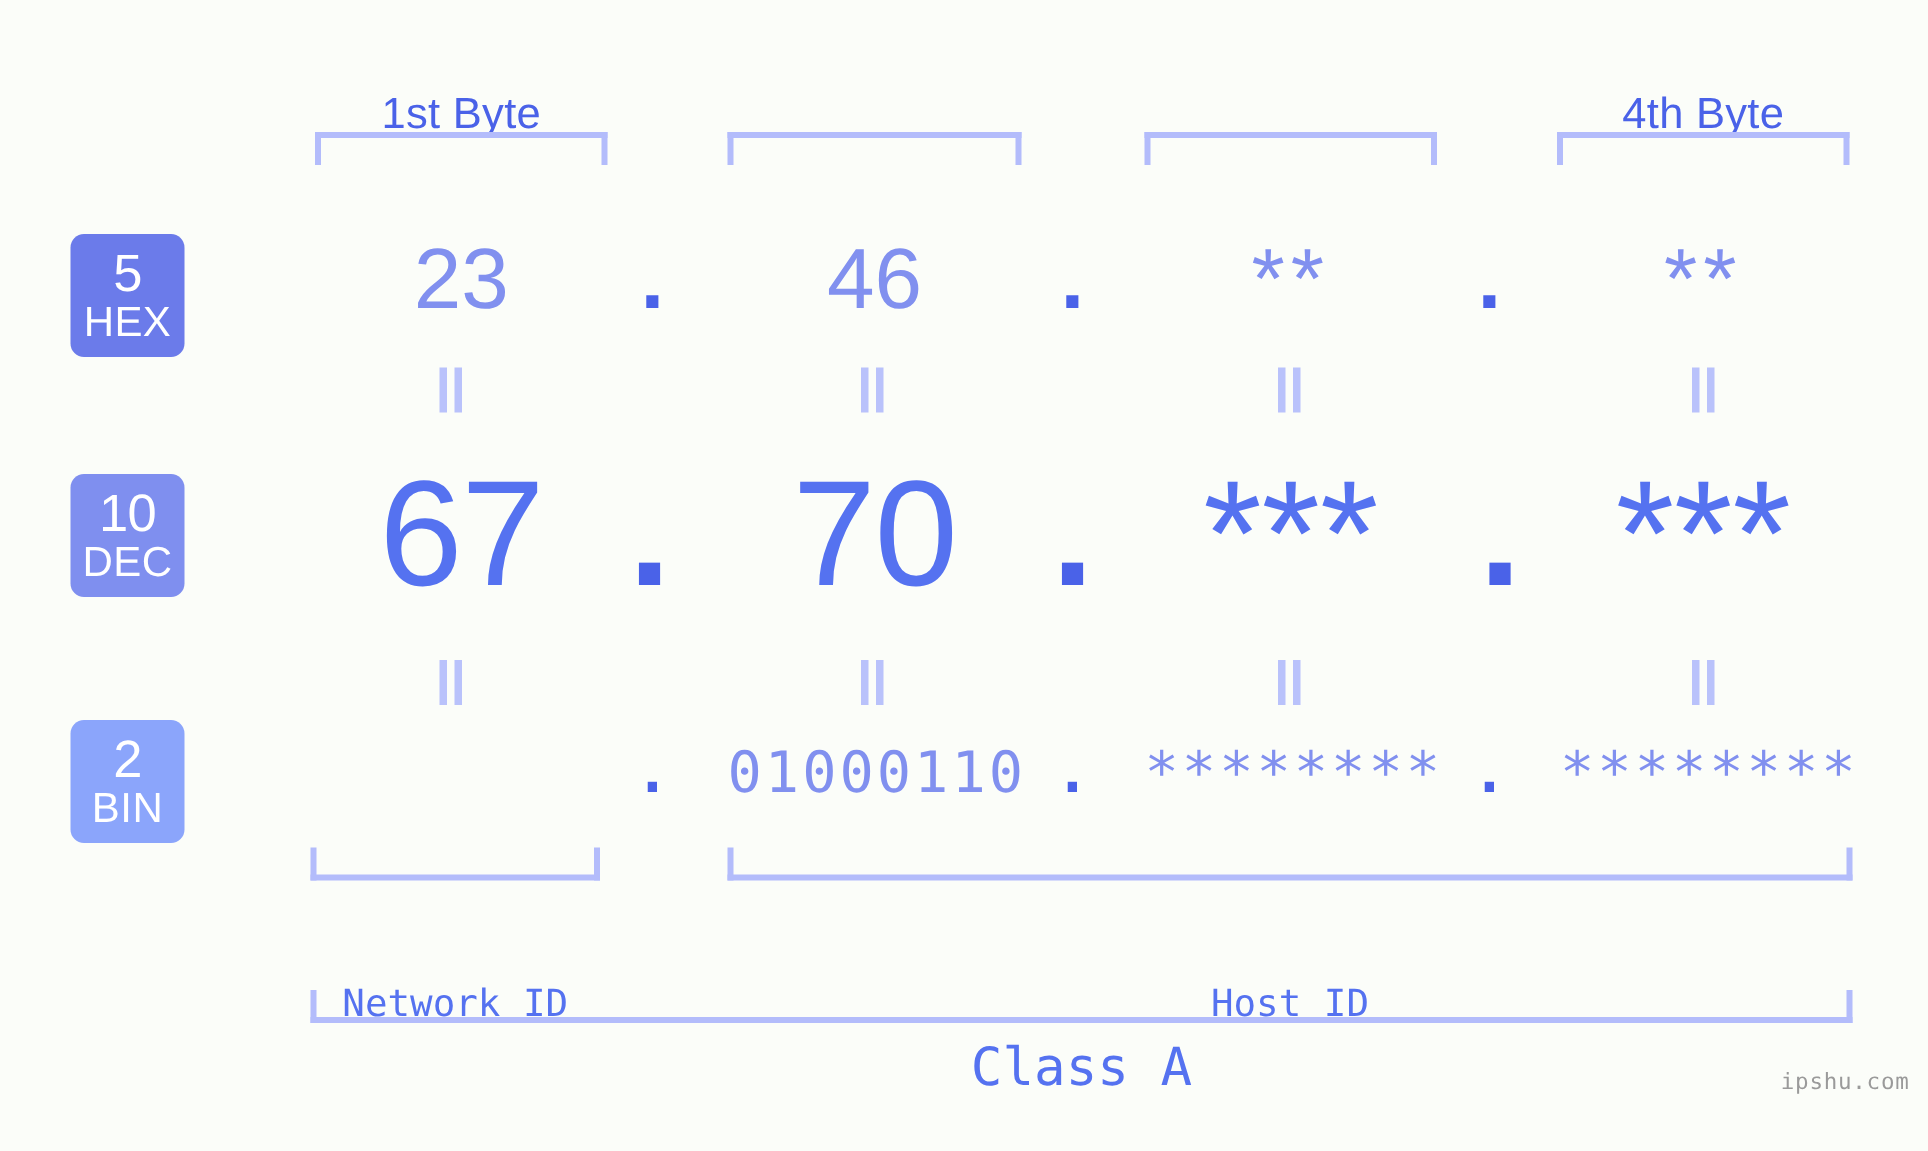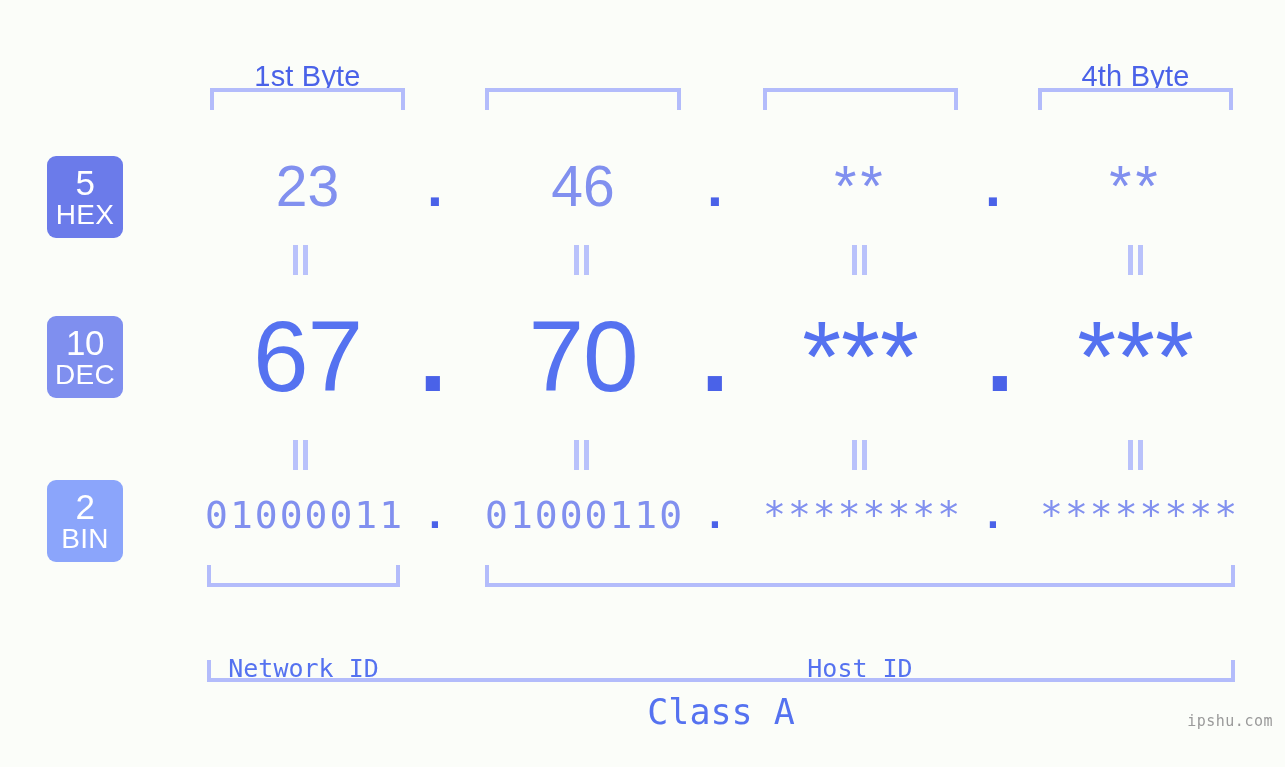--- a/index.html
+++ b/index.html
@@ -272,21 +272,20 @@
   </div>
   <div class="eqmark" style="left:849px; top:440px;">
     <i class="a"></i>
       <i class="b"></i>
   </div>
   <div class="eqmark" style="left:1125px; top:440px;">
     <i class="a"></i>
       <i class="b"></i>
   </div>
 
-  <div class="cell bin-val" style="left:205px; width:195px;">01000011</div>
   <div class="cell bin-dot" style="left:410px; width:50px;">.</div>
   <div class="cell bin-val" style="left:485px; width:196px;">01000110</div>
   <div class="cell bin-dot" style="left:690px; width:50px;">.</div>
   <div class="cell bin-val" style="left:763px; width:195px;">********</div>
   <div class="cell bin-dot" style="left:968px; width:50px;">.</div>
   <div class="cell bin-val" style="left:1040px; width:195px;">********</div>
 
   <div class="bracket-bottom" style="left:207px; top:565px; width:193px;"></div>
   <div class="bracket-bottom" style="left:485px; top:565px; width:750px;"></div>
 

